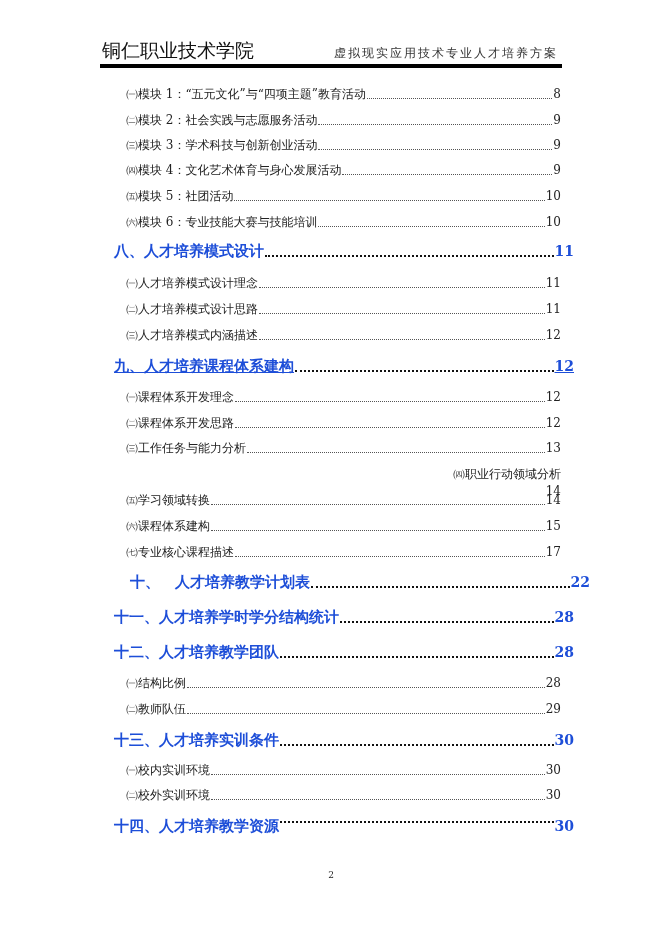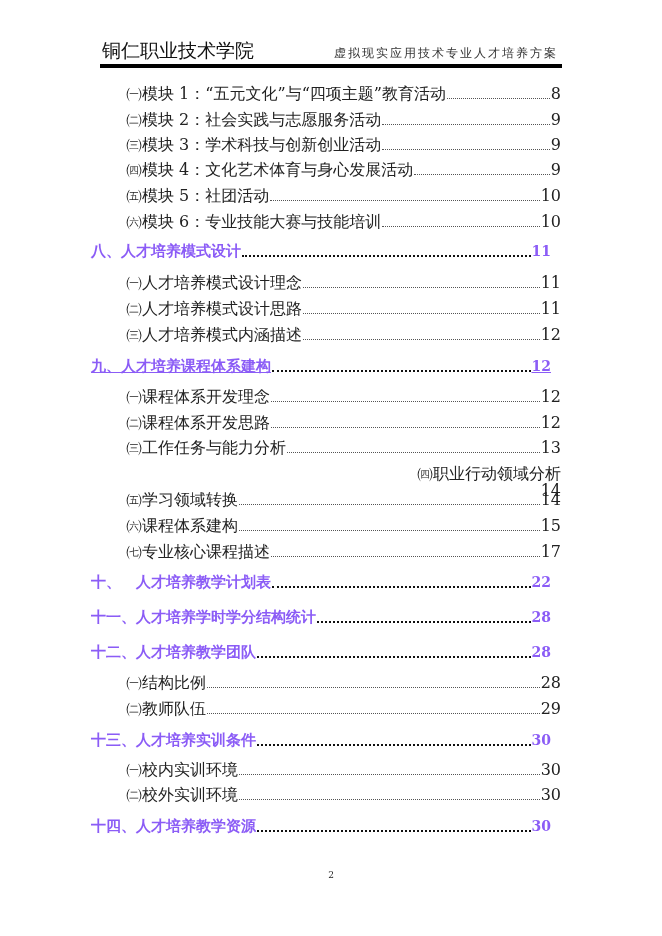--- a/index.html
+++ b/index.html
@@ -9,23 +9,23 @@
   .hdr-left { position: absolute; left: 102px; top: 38px; font-family: "DejaVu Sans", "Liberation Sans", sans-serif;
               font-size: 19px; color: #111; letter-spacing: 0px; white-space: nowrap; }
   .hdr-right { position: absolute; right: 104px; top: 45px; font-family: "DejaVu Sans", "Liberation Sans", sans-serif;
                font-size: 12px; color: #333; letter-spacing: 2px; white-space: nowrap; }
   .hdr-bar { position: absolute; left: 100px; top: 64px; width: 462px; height: 4px; background: #000; }
   .toc { position: absolute; left: 0; top: 0; width: 662px; }
   .row { position: absolute; display: flex; align-items: flex-end; white-space: nowrap; }
   .row .label { flex: 0 0 auto; }
   .row .dots { flex: 1 1 auto; overflow: hidden; margin: 0 1px; border-bottom: 1.5px dotted #444; height: 0; position: relative; top: -3px; }
   .row .num { flex: 0 0 auto; }
-  .sub { left: 126px; width: 435px; font-size: 16px; color: #222; height: 16px; line-height: 16px; }
+  .sub { left: 126px; width: 435px; font-size: 12px; color: #222; height: 16px; line-height: 16px; }
   .sub .dots { border-bottom: 1px dotted #555; top: -3px; }
-  .main { left: 91px; width: 460px; font-size: 15px; font-weight: bold; color: #8b5cf6; height: 20px; line-height: 20px;
+  .main { left: 114px; width: 460px; font-size: 15px; font-weight: bold; color: #1d4ed8; height: 20px; line-height: 20px;
           font-family: "DejaVu Sans", "Liberation Sans", sans-serif; }
   .main .num { font-family: "DejaVu Serif", "Liberation Serif", serif; font-weight: bold; font-size: 14px; }
   .main .dots { border-bottom: 2px dotted #111; top: -4px; }
   .pageno { position: absolute; left: 0; width: 662px; top: 870px; text-align: center; font-size: 9px; color: #222; }
 </style>
 </head>
 <body>
 
 <div class="page">
   <div class="hdr-left">铜仁职业技术学院</div>
@@ -116,21 +116,21 @@
       <div class="row sub" style="top: 518px;">
         <span class="label">㈥课程体系建构</span>
         <span class="dots"></span>
         <span class="num">15</span>
       </div>
       <div class="row sub" style="top: 544px;">
         <span class="label">㈦专业核心课程描述</span>
         <span class="dots"></span>
         <span class="num">17</span>
       </div>
-      <div class="row main" style="top: 572px;">
+      <div class="row main" style="top: 572px; margin-left: 16px;">
         <span class="label">十、　人才培养教学计划表</span>
         <span class="dots"></span>
         <span class="num">22</span>
       </div>
       <div class="row main" style="top: 607px;">
         <span class="label">十一、人才培养学时学分结构统计</span>
         <span class="dots"></span>
         <span class="num">28</span>
       </div>
       <div class="row main" style="top: 642px;">
@@ -156,21 +156,21 @@
       <div class="row sub" style="top: 762px;">
         <span class="label">㈠校内实训环境</span>
         <span class="dots"></span>
         <span class="num">30</span>
       </div>
       <div class="row sub" style="top: 787px;">
         <span class="label">㈡校外实训环境</span>
         <span class="dots"></span>
         <span class="num">30</span>
       </div>
-      <div class="row main" style="top: 816px;">
+      <div class="row main" style="top: 816px; align-items: center;">
         <span class="label">十四、人才培养教学资源</span>
         <span class="dots"></span>
         <span class="num">30</span>
       </div>
     </div>
 
   <div class="pageno">2</div>
 </div>
 
 </body></html>

